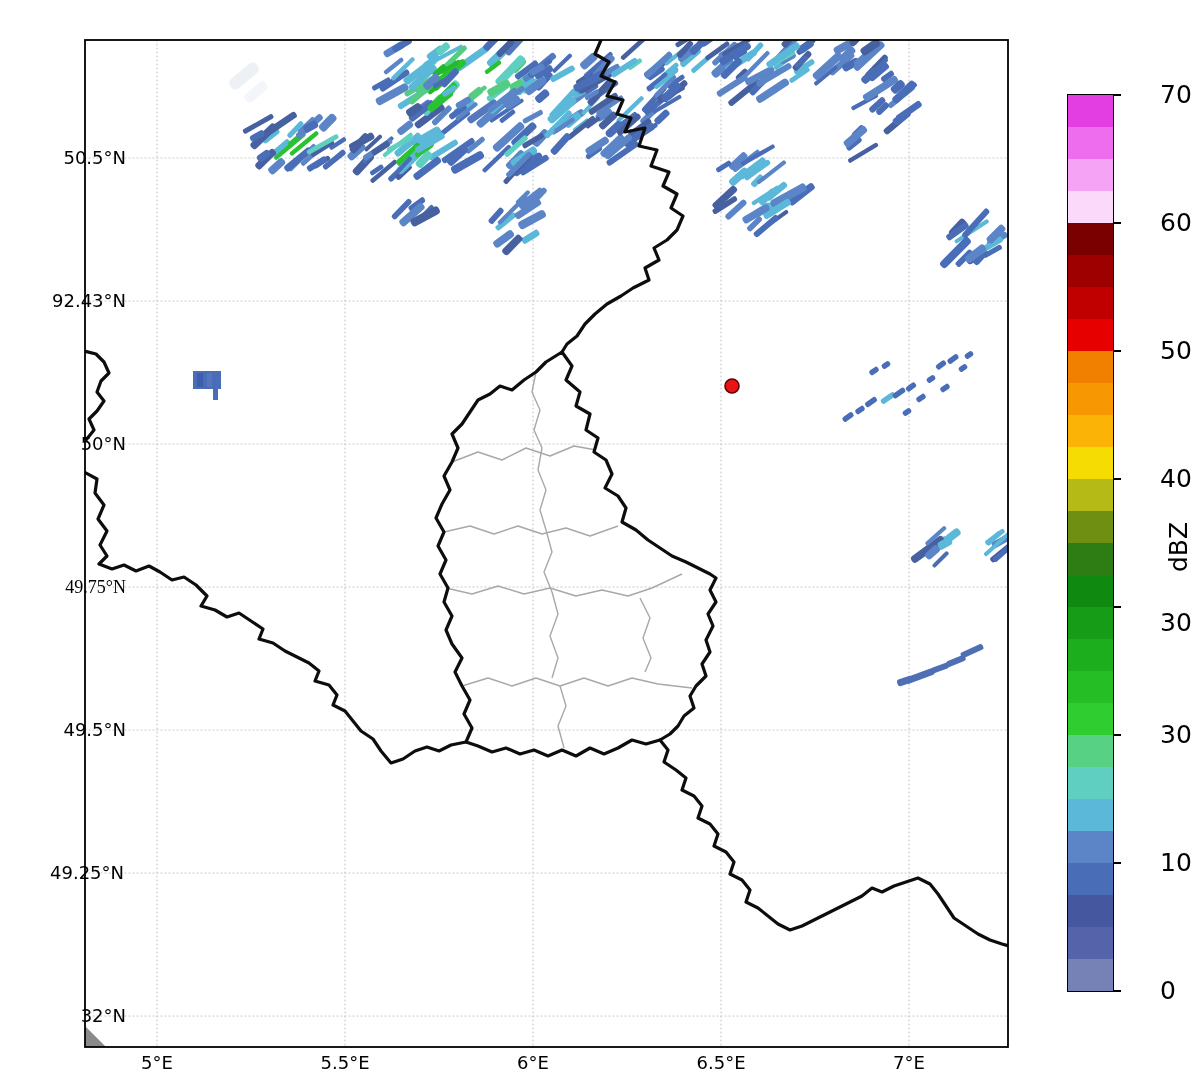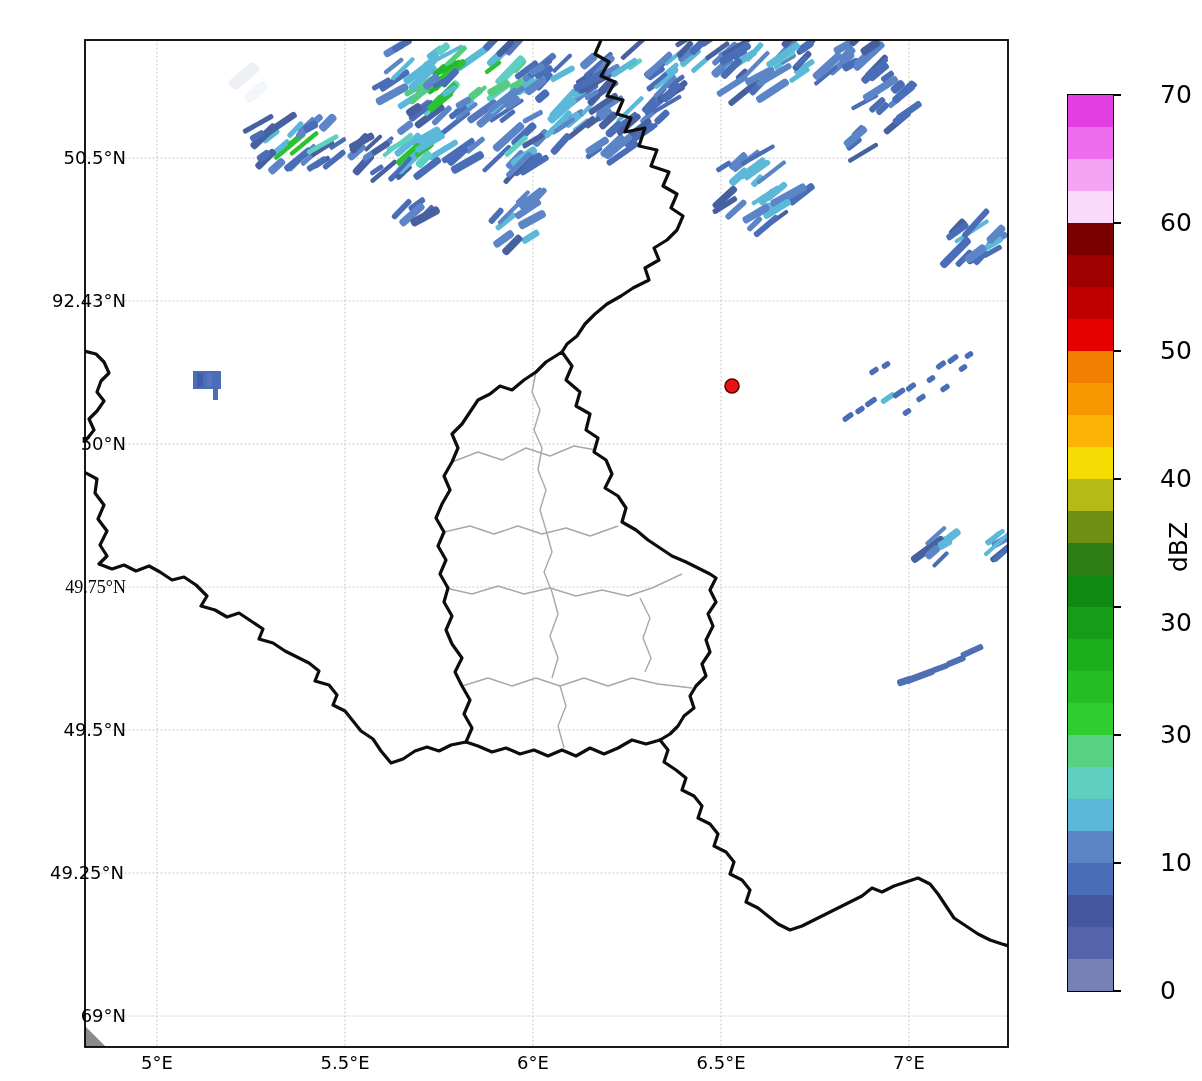--- a/index.html
+++ b/index.html
@@ -450,21 +450,21 @@
     </svg>
 
 
   <div id="ylabels">
       <div class="ylab" style="top: 146px;">50.5°N</div>
       <div class="ylab" style="top: 289px;">92.43°N</div>
       <div class="ylab" style="top: 432px;">50°N</div>
       <div class="ylab" style="top: 575px; font-family: Liberation Serif, serif;">49.75°N</div>
       <div class="ylab" style="top: 718px;">49.5°N</div>
       <div class="ylab" style="top: 861px; text-align: center;">49.25°N</div>
-      <div class="ylab" style="top: 1004px;">69°N</div>
+      <div class="ylab" style="top: 1004px;">32°N</div>
     </div>
   <div id="xlabels">
       <div class="xlab" style="left: 112px;">5°E</div>
       <div class="xlab" style="left: 300px;">5.5°E</div>
       <div class="xlab" style="left: 488px;">6°E</div>
       <div class="xlab" style="left: 676px;">6.5°E</div>
       <div class="xlab" style="left: 864px;">7°E</div>
     </div>
 
   <div id="cbar" class="cbar">

